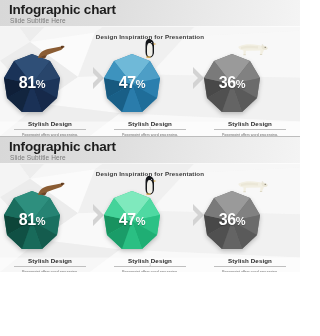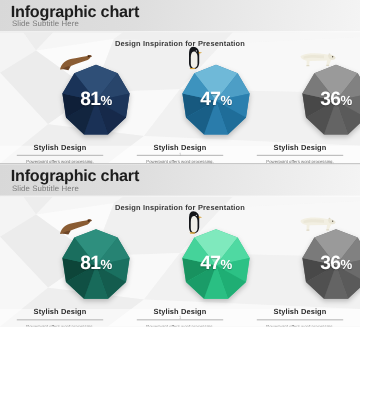--- a/index.html
+++ b/index.html
@@ -58,21 +58,21 @@
   
   .cols{
     position:absolute; left:0; right:0; top:44px;
     display:flex; z-index:3;
   }
   .col{ width:100px; position:relative; }
 
   
   .shape-wrap{
     position:relative; width:100%; height:72px;
-    display:flex; align-items:flex-end; justify-content:flex-end;margin-left:12px;
+    display:flex; align-items:flex-end; justify-content:flex-start;
   }
   .animal{
     position:absolute; left:50%; transform:translateX(-50%);
     z-index:3;
   }
   .animal svg{ display:block; }
 
   .poly{
     position:relative;
     width:64px; height:64px;

